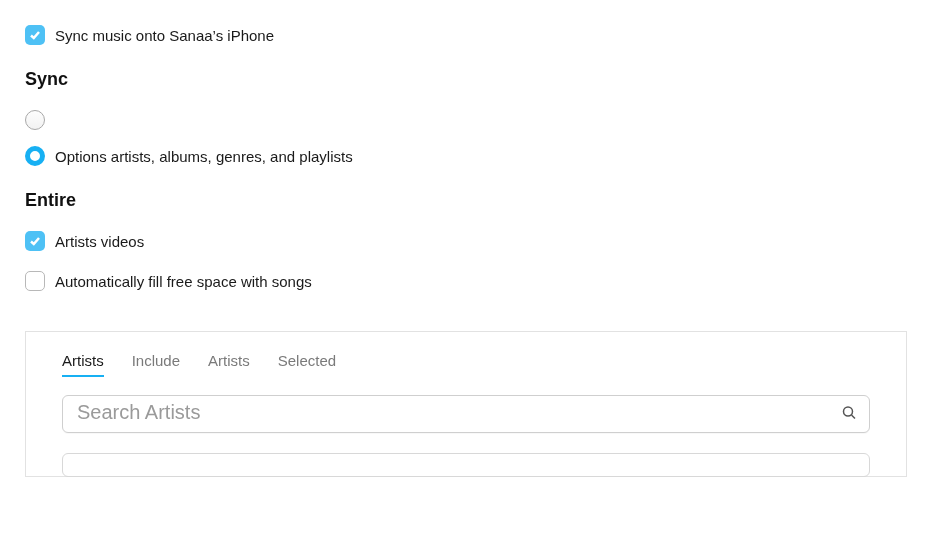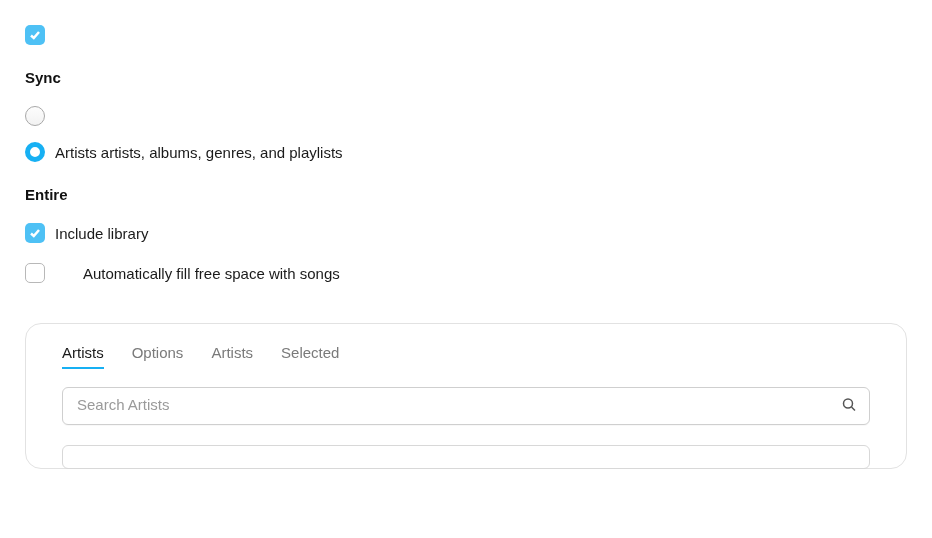--- a/index.html
+++ b/index.html
@@ -53,32 +53,32 @@
   .radio.unselected {
     border: 1px solid #a8a8a8;
     background: linear-gradient(#fdfdfd, #f2f2f2);
   }
   .radio.selected {
     border: 5px solid #17b0f3;
     background: #fff;
   }
   .section-heading {
     font-weight: 600;
-    font-size: 15px;
+    font-size: 18px;
     margin-top: 24px;
     margin-bottom: 20px;
     color: #111;
   }
   .label {
     font-size: 15px;
     color: #1a1a1a;
   }
   .panel {
     border: 1px solid #e2e2e2;
-    border-radius: 16px;
+    border-radius: 0;
     margin-top: 40px;
     padding: 20px 36px 0 36px;
   }
   .tabs {
     display: flex;
     gap: 28px;
     margin-bottom: 18px;
   }
   .tab {
     font-size: 15px;
@@ -94,21 +94,21 @@
   .search-wrap {
     position: relative;
     margin-bottom: 20px;
   }
   .search-input {
     width: 100%;
     height: 38px;
     border: 1px solid #cfcfcf;
     border-radius: 6px;
     padding: 0 40px 4px 14px;
-    font-size: 15px;
+    font-size: 20px;
     color: #333;
     outline: none;
     box-shadow: 0 1px 1px rgba(0,0,0,0.03);
   }
   .search-input::placeholder { color: #9a9a9a; }
   .search-icon {
     position: absolute;
     right: 14px;
     top: 50%;
     transform: translateY(-50%);
@@ -124,53 +124,54 @@
 </style>
 </head>
 <body>
 
 <div class="row">
   <div class="checkbox checked">
     <svg viewBox="0 0 12 12">
         <polyline points="2,6.5 4.8,9 10,3"></polyline>
       </svg>
   </div>
+  <span class="label">Sync music onto Sanaa’s iPhone</span>
 </div>
 
 <div class="section-heading">Sync</div>
 
 <div class="row">
   <div class="radio unselected"></div>
 </div>
 
 <div class="row">
   <div class="radio selected"></div>
-  <span class="label">Artists artists, albums, genres, and playlists</span>
+  <span class="label">Options artists, albums, genres, and playlists</span>
 </div>
 
 <div class="section-heading">Entire</div>
 
 <div class="row">
   <div class="checkbox checked">
     <svg viewBox="0 0 12 12">
         <polyline points="2,6.5 4.8,9 10,3"></polyline>
       </svg>
   </div>
-  <span class="label">Include library</span>
+  <span class="label">Artists videos</span>
 </div>
 
-<div class="row" style="margin-top:20px;gap:28px;">
+<div class="row" style="margin-top:20px;">
   <div class="checkbox unchecked"></div>
   <span class="label">Automatically fill free space with songs</span>
 </div>
 
 <div class="panel">
   <div class="tabs">
     <div class="tab active">Artists</div>
-    <div class="tab">Options</div>
+    <div class="tab">Include</div>
     <div class="tab">Artists</div>
     <div class="tab">Selected</div>
   </div>
   <div class="search-wrap">
     <input class="search-input" type="text" placeholder="Search Artists" style="">
     <span class="search-icon">
       <svg width="14" height="14" viewBox="0 0 14 14" fill="none" stroke="currentColor" stroke-width="1.5">
         <circle cx="6" cy="6" r="4.5"></circle>
         <line x1="9.5" y1="9.5" x2="13" y2="13"></line>
       </svg>

